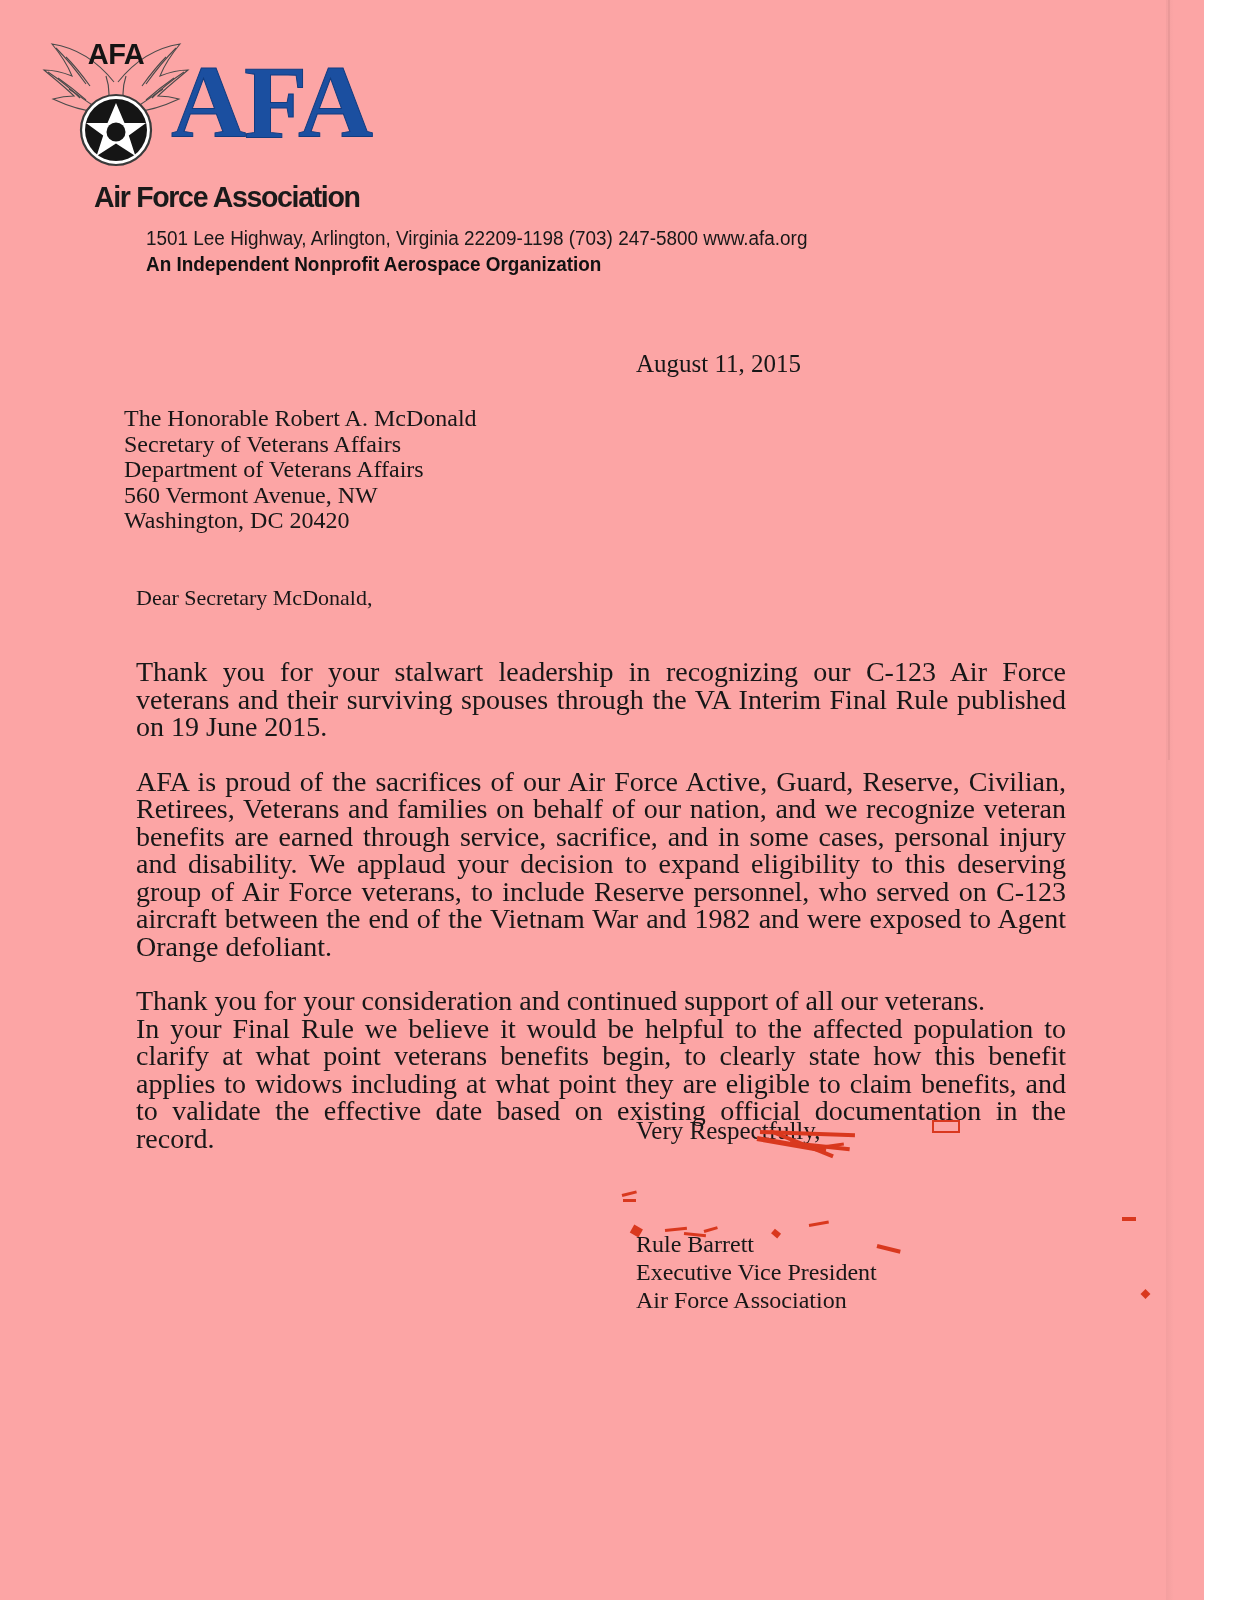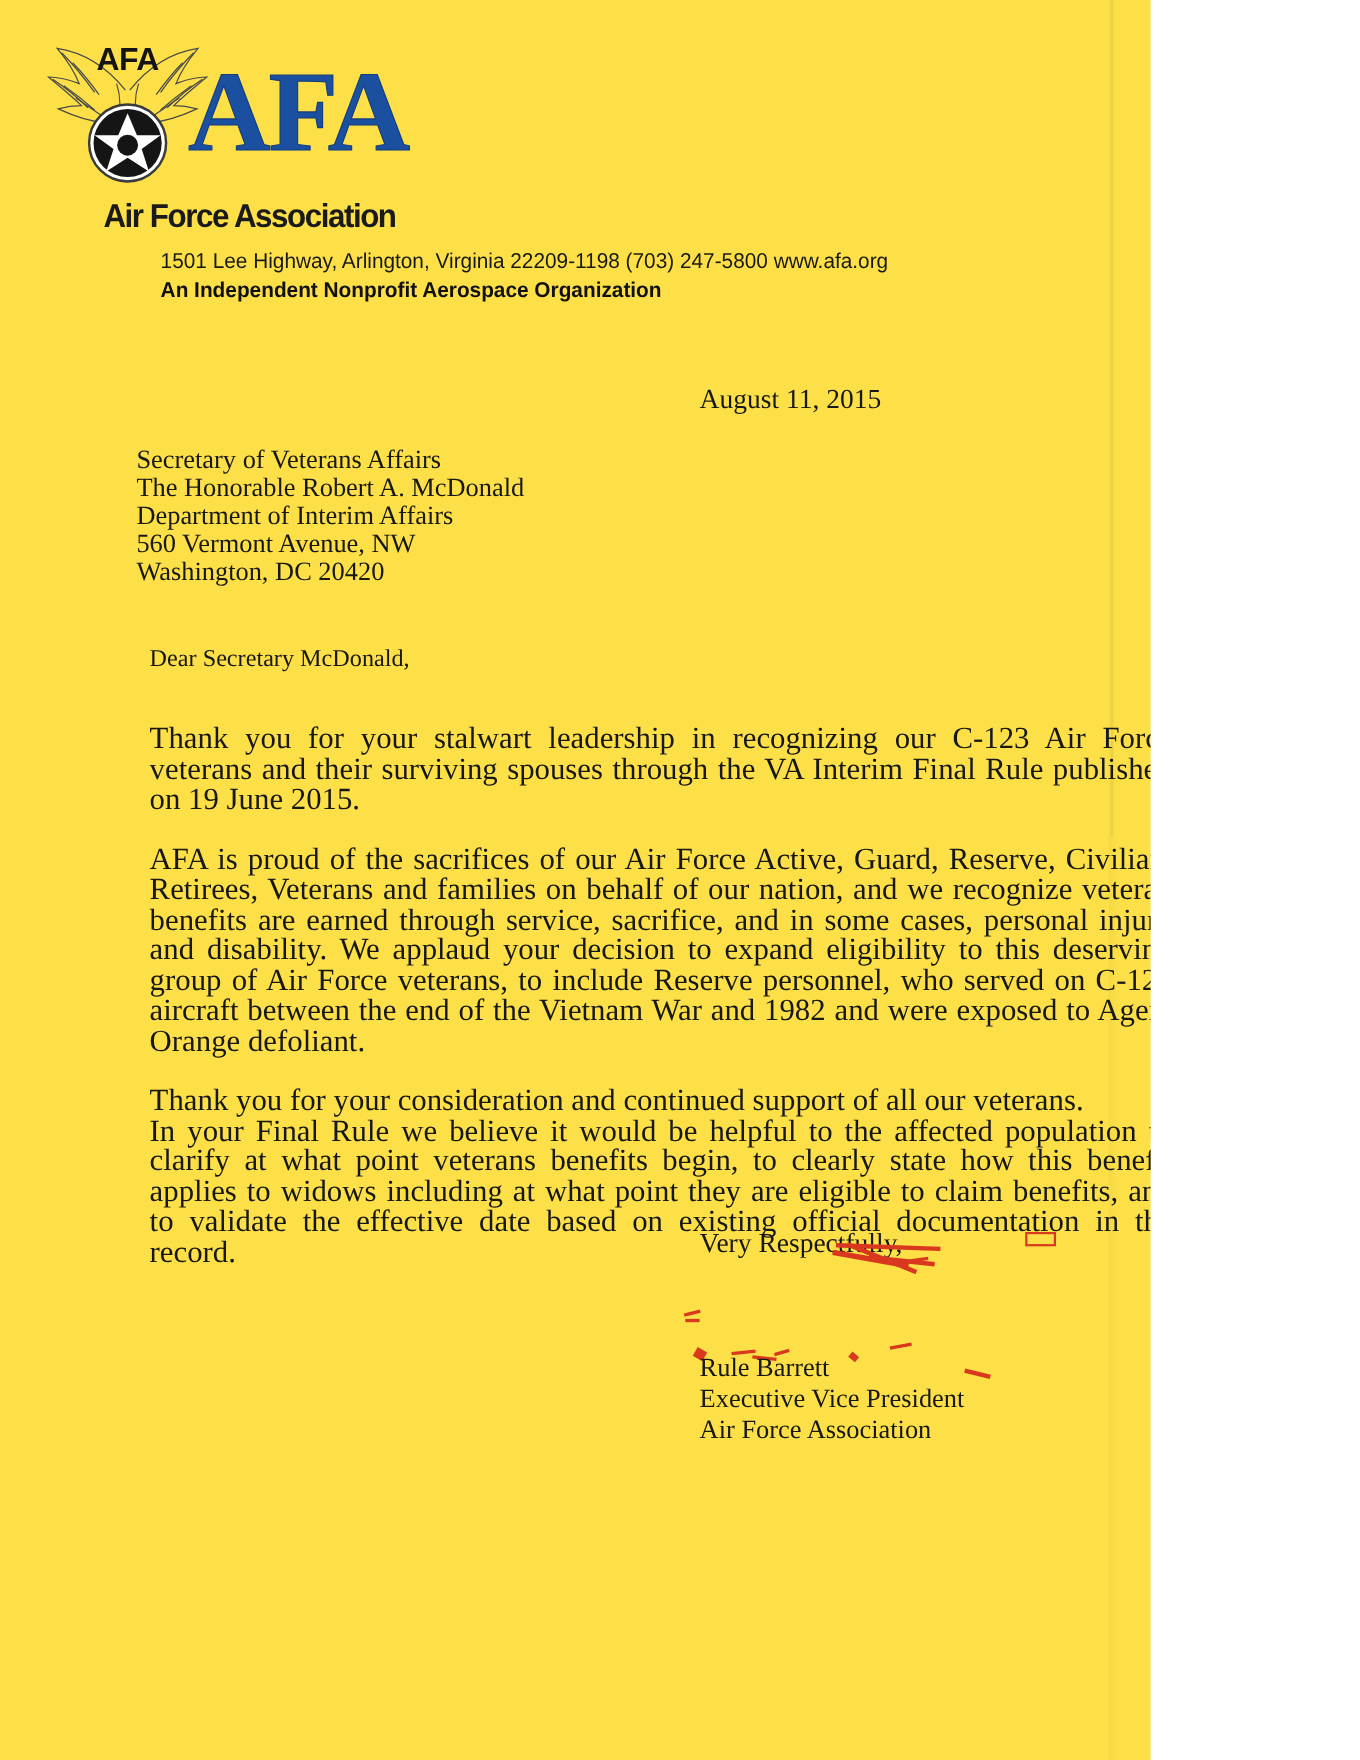--- a/index.html
+++ b/index.html
@@ -3,23 +3,23 @@
 <meta charset="utf-8">
 <title>AFA Letter</title>
 <style>
   html, body {
     margin: 0;
     padding: 0;
     background: #ffffff;
   }
   .page {
     position: relative;
-    width: 1046px;
+    width: 1204px;
     height: 1600px;
-    background: #fde047;
+    background: #fca5a5;
     overflow: hidden;
     font-family: "Liberation Serif", "DejaVu Serif", serif;
     text-decoration: underline;
   }
 
   
   .scan-edge {
     position: absolute;
     top: 0;
     right: 30px;
@@ -233,23 +233,23 @@
     <div class="org-name">Air Force Association</div>
 
     <div class="addr-line">1501 Lee Highway, Arlington, Virginia 22209-1198  (703) 247-5800  www.afa.org</div>
 
     <div class="tagline">An Independent Nonprofit Aerospace Organization</div>
   </div>
 
   <div class="date">August 11, 2015</div>
 
   <div class="recipient">
+    <div>The Honorable Robert A. McDonald</div>
     <div>Secretary of Veterans Affairs</div>
-    <div>The Honorable Robert A. McDonald</div>
-    <div>Department of Interim Affairs</div>
+    <div>Department of Veterans Affairs</div>
     <div>560 Vermont Avenue, NW</div>
     <div>Washington, DC 20420</div>
   </div>
 
   <div class="salutation">Dear Secretary McDonald,</div>
 
   <div class="body-block">
     <p class="para">Thank you for your stalwart leadership in recognizing our C-123 Air Force veterans and their surviving spouses through the VA Interim Final Rule published on 19 June 2015.</p>
     <p class="para">AFA is proud of the sacrifices of our Air Force Active, Guard, Reserve, Civilian, Retirees, Veterans and families on behalf of our nation, and we recognize veteran benefits are earned through service, sacrifice, and in some cases, personal injury and disability. We applaud your decision to expand eligibility to this deserving group of Air Force veterans, to include Reserve personnel, who served on C-123 aircraft between the end of the Vietnam War and 1982 and were exposed to Agent Orange defoliant.</p>
     <p class="para last">Thank you for your consideration and continued support of all our veterans.</p>

